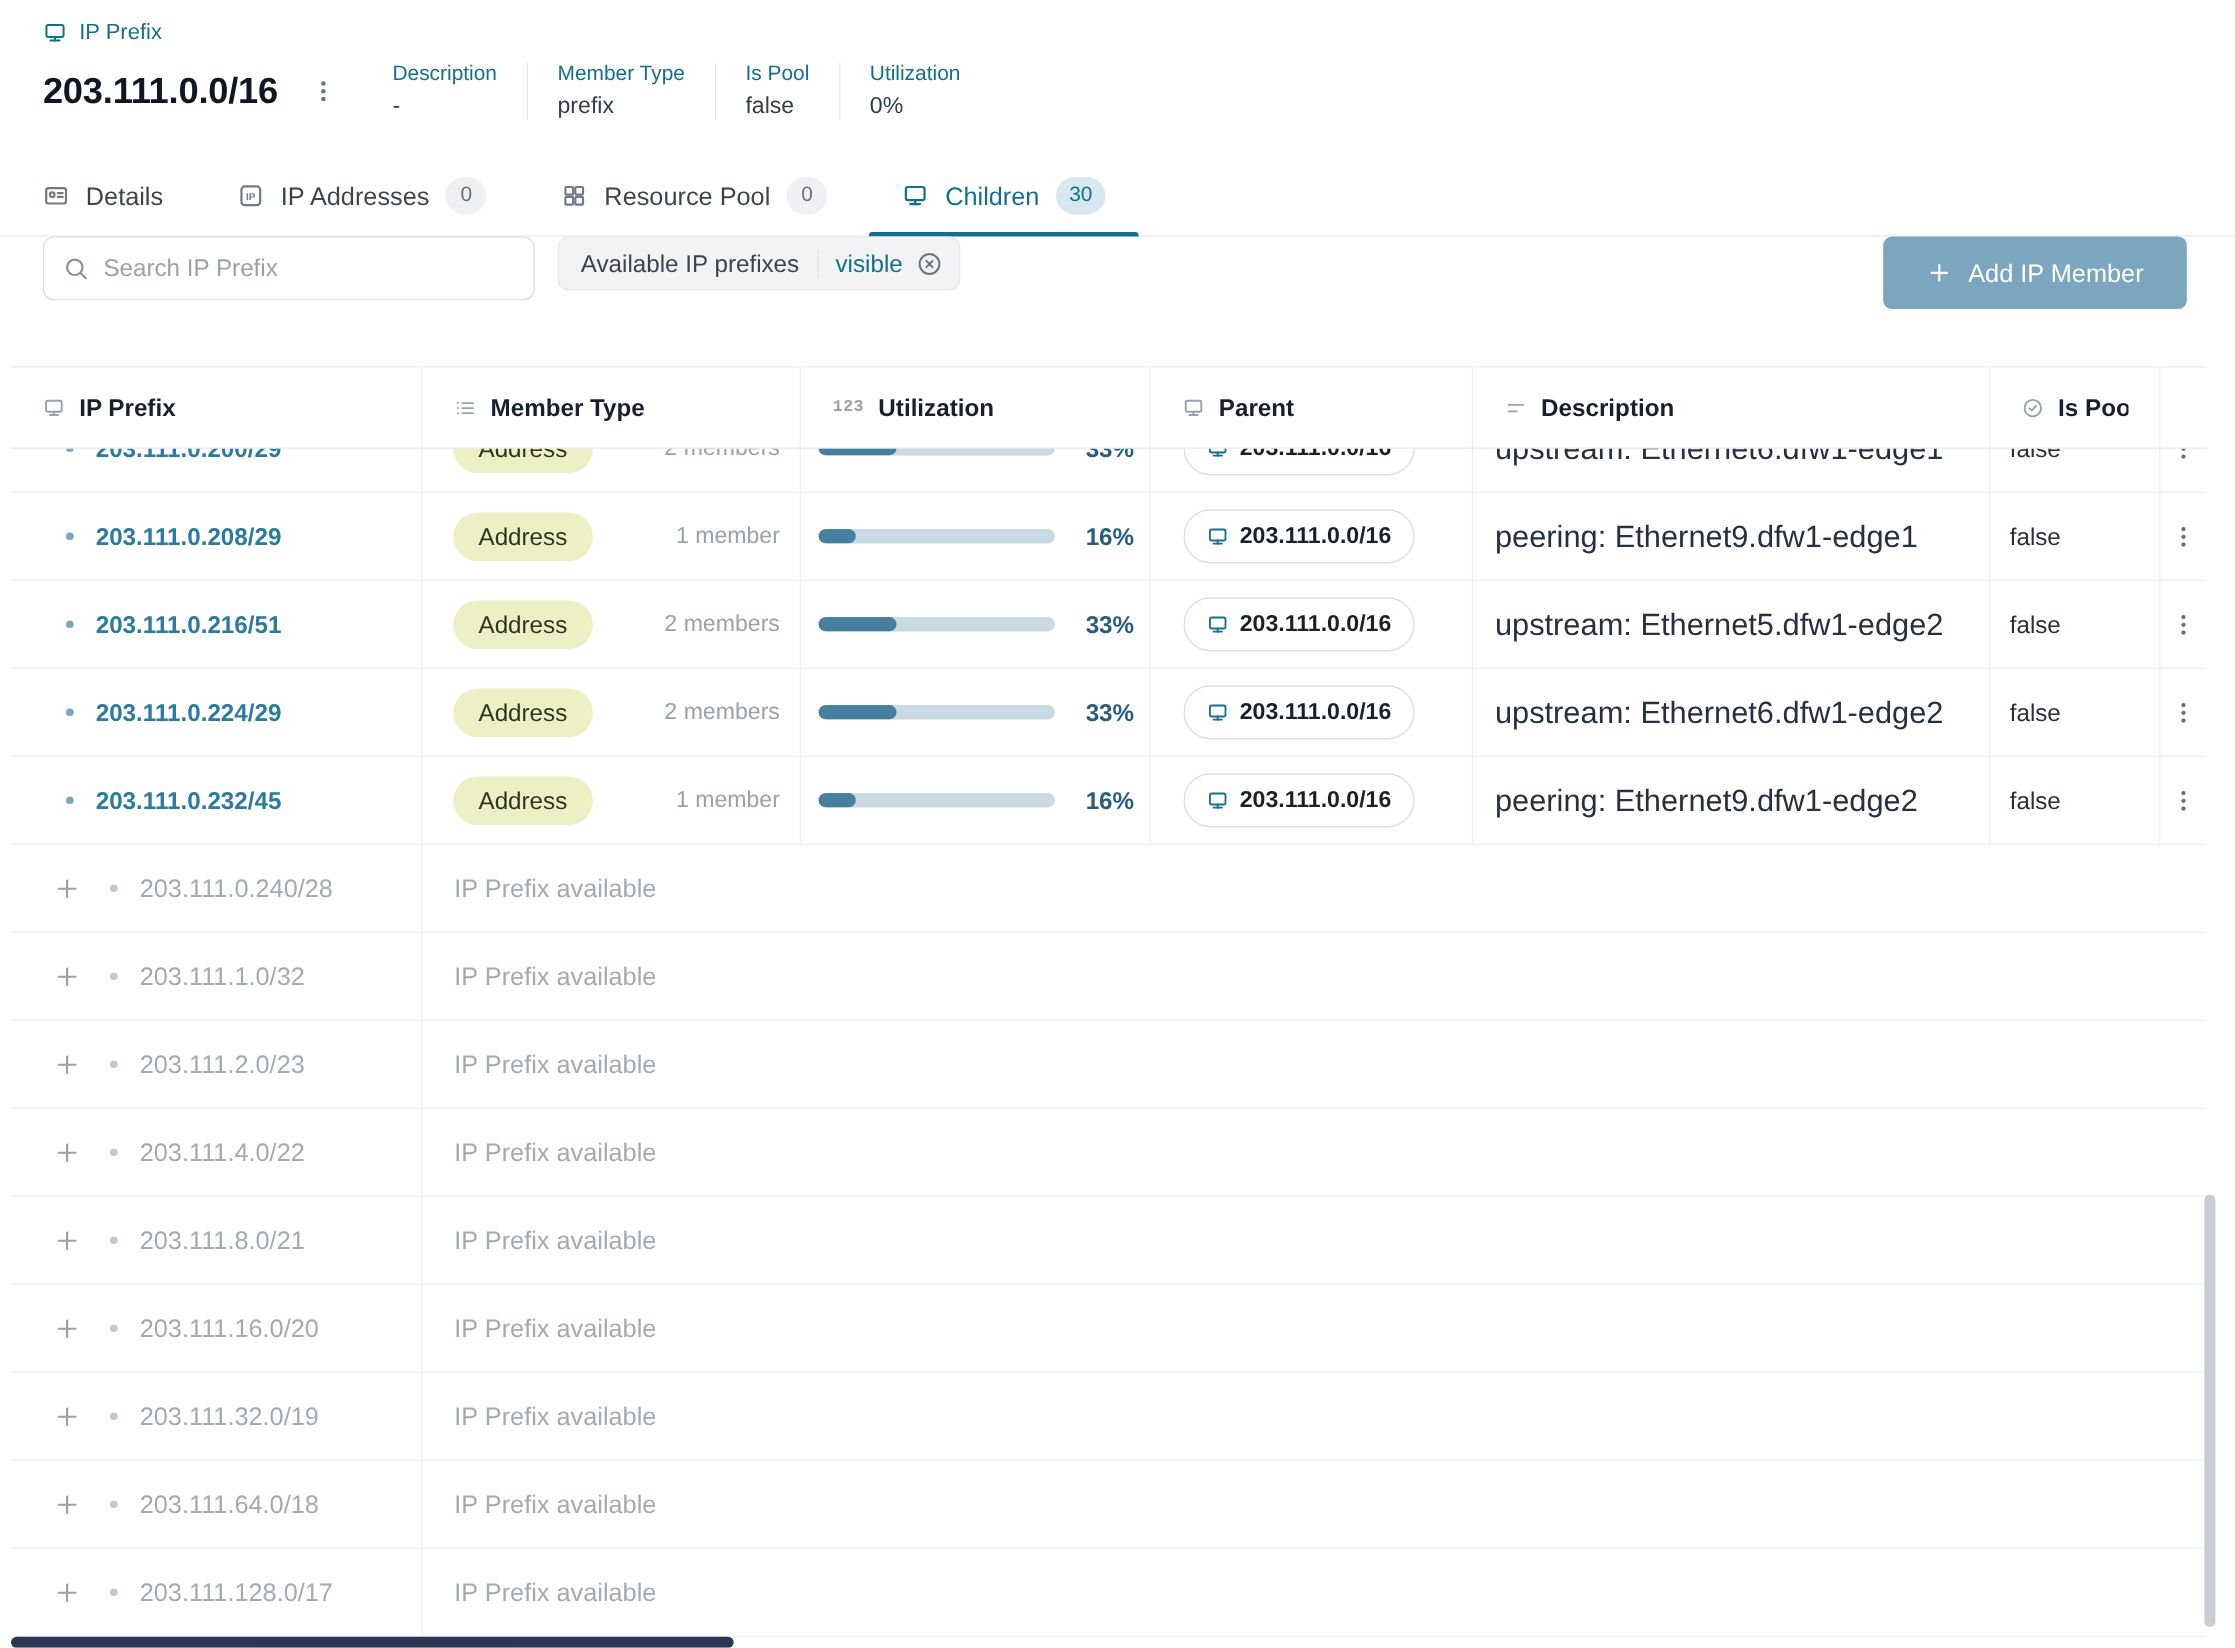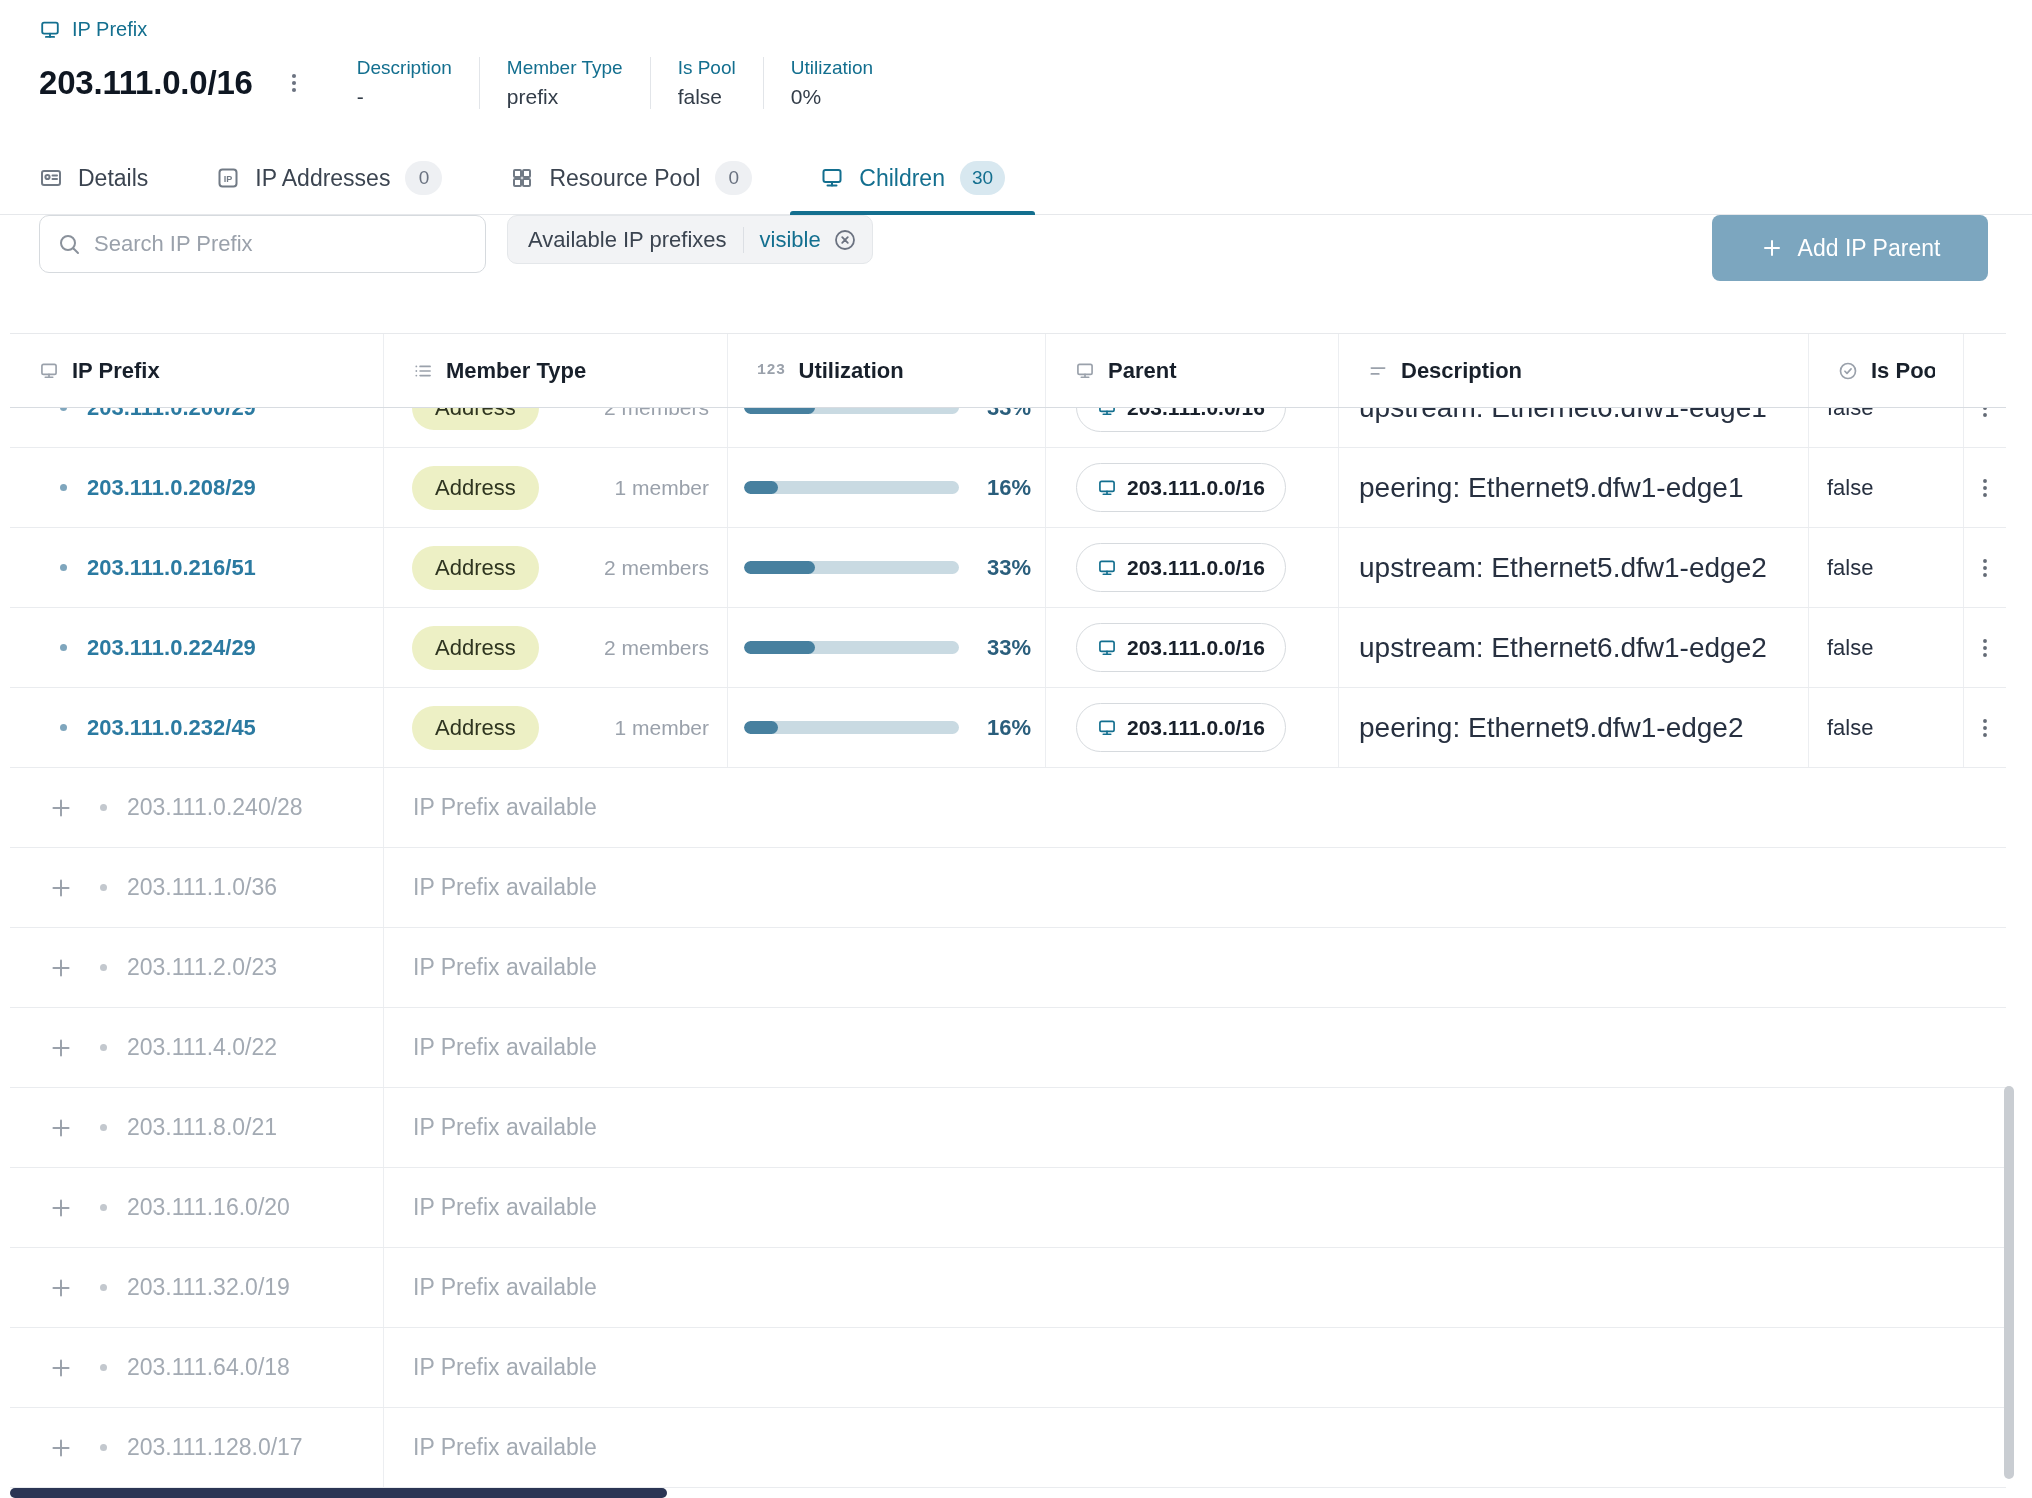--- a/index.html
+++ b/index.html
@@ -275,21 +275,21 @@
       <svg class="icon i24" viewBox="0 0 24 24" fill="none" stroke="currentColor" stroke-width="1.8" stroke-linecap="round">
           <circle cx="12" cy="12" r="9"></circle>
           <path d="M9.2 9.2l5.6 5.6M14.8 9.2l-5.6 5.6"></path>
         </svg>
     </div>
     <button class="add-btn">
       <svg class="icon i24" viewBox="0 0 24 24" fill="none" stroke="currentColor" stroke-width="2" stroke-linecap="round">
           <path d="M12 5v14"></path>
           <path d="M5 12h14"></path>
         </svg>
-      <span>Add IP Parent</span>
+      <span>Add IP Member</span>
     </button>
   </div>
 
   <div class="table">
     <div class="thead grid-cols">
       <div class="th">
         <svg class="icon i20" viewBox="0 0 24 24" fill="none" stroke="currentColor" stroke-width="2" stroke-linecap="round" stroke-linejoin="round">
             <rect x="3.5" y="4" width="17" height="12" rx="2"></rect>
             <path d="M12 16v3.5"></path>
             <path d="M7.5 19.5h9"></path>
@@ -559,21 +559,21 @@
   </div>
         <div class="row row-available grid-cols">
     <div class="cell c1">
       <span class="plus-inline">
         <svg class="icon i26" viewBox="0 0 24 24" fill="none" stroke="currentColor" stroke-width="1.8" stroke-linecap="round">
                 <path d="M12 5v14"></path>
                 <path d="M5 12h14"></path>
               </svg>
       </span>
       <span class="dot dot-gray"></span>
-      <span class="prefix-gray">203.111.1.0/36</span>
+      <span class="prefix-gray">203.111.1.0/32</span>
     </div>
     <div class="cell cmerge">
       <span class="avail-label">IP Prefix available</span>
     </div>
   </div>
         <div class="row row-available grid-cols">
     <div class="cell c1">
       <span class="plus-inline">
         <svg class="icon i26" viewBox="0 0 24 24" fill="none" stroke="currentColor" stroke-width="1.8" stroke-linecap="round">
                 <path d="M12 5v14"></path>

